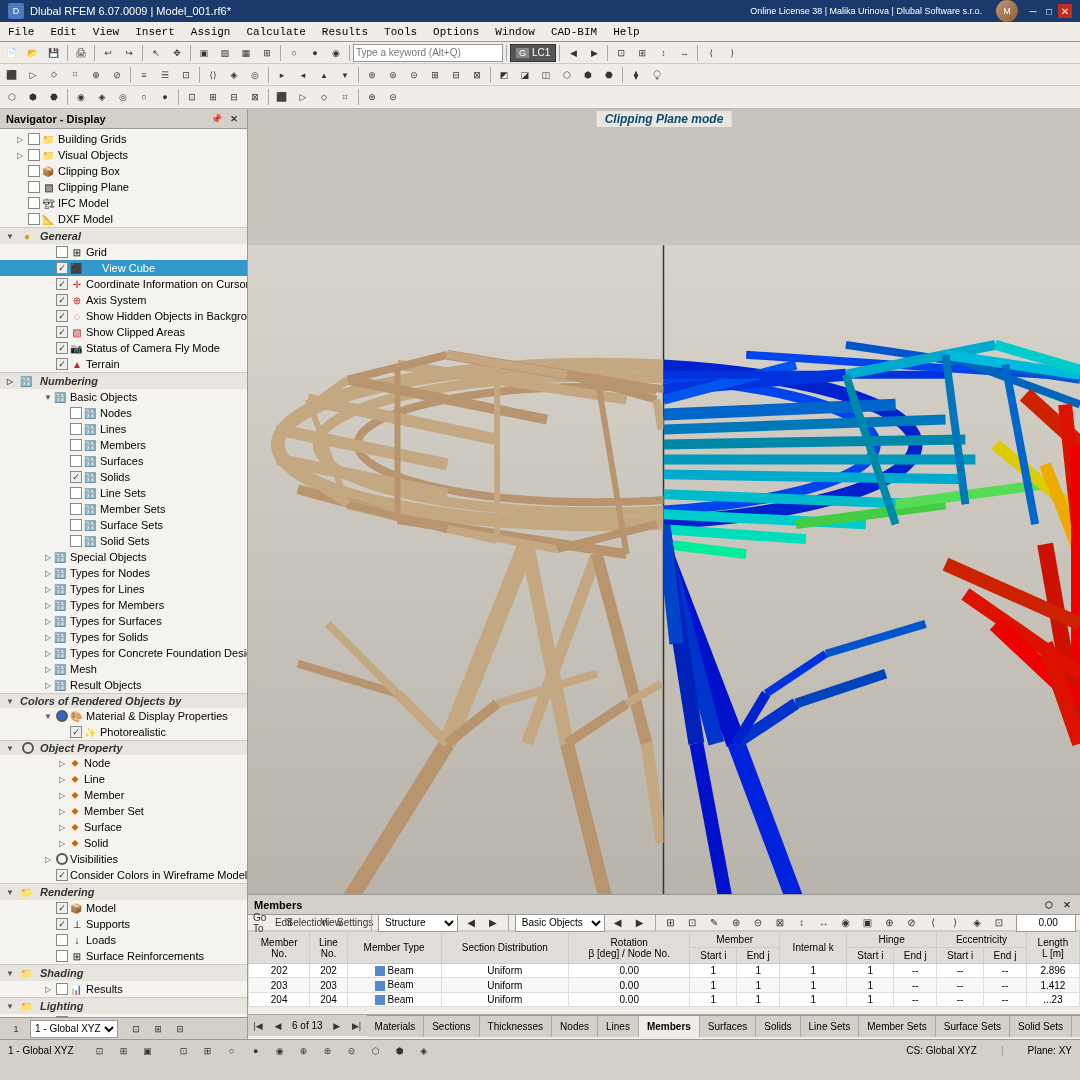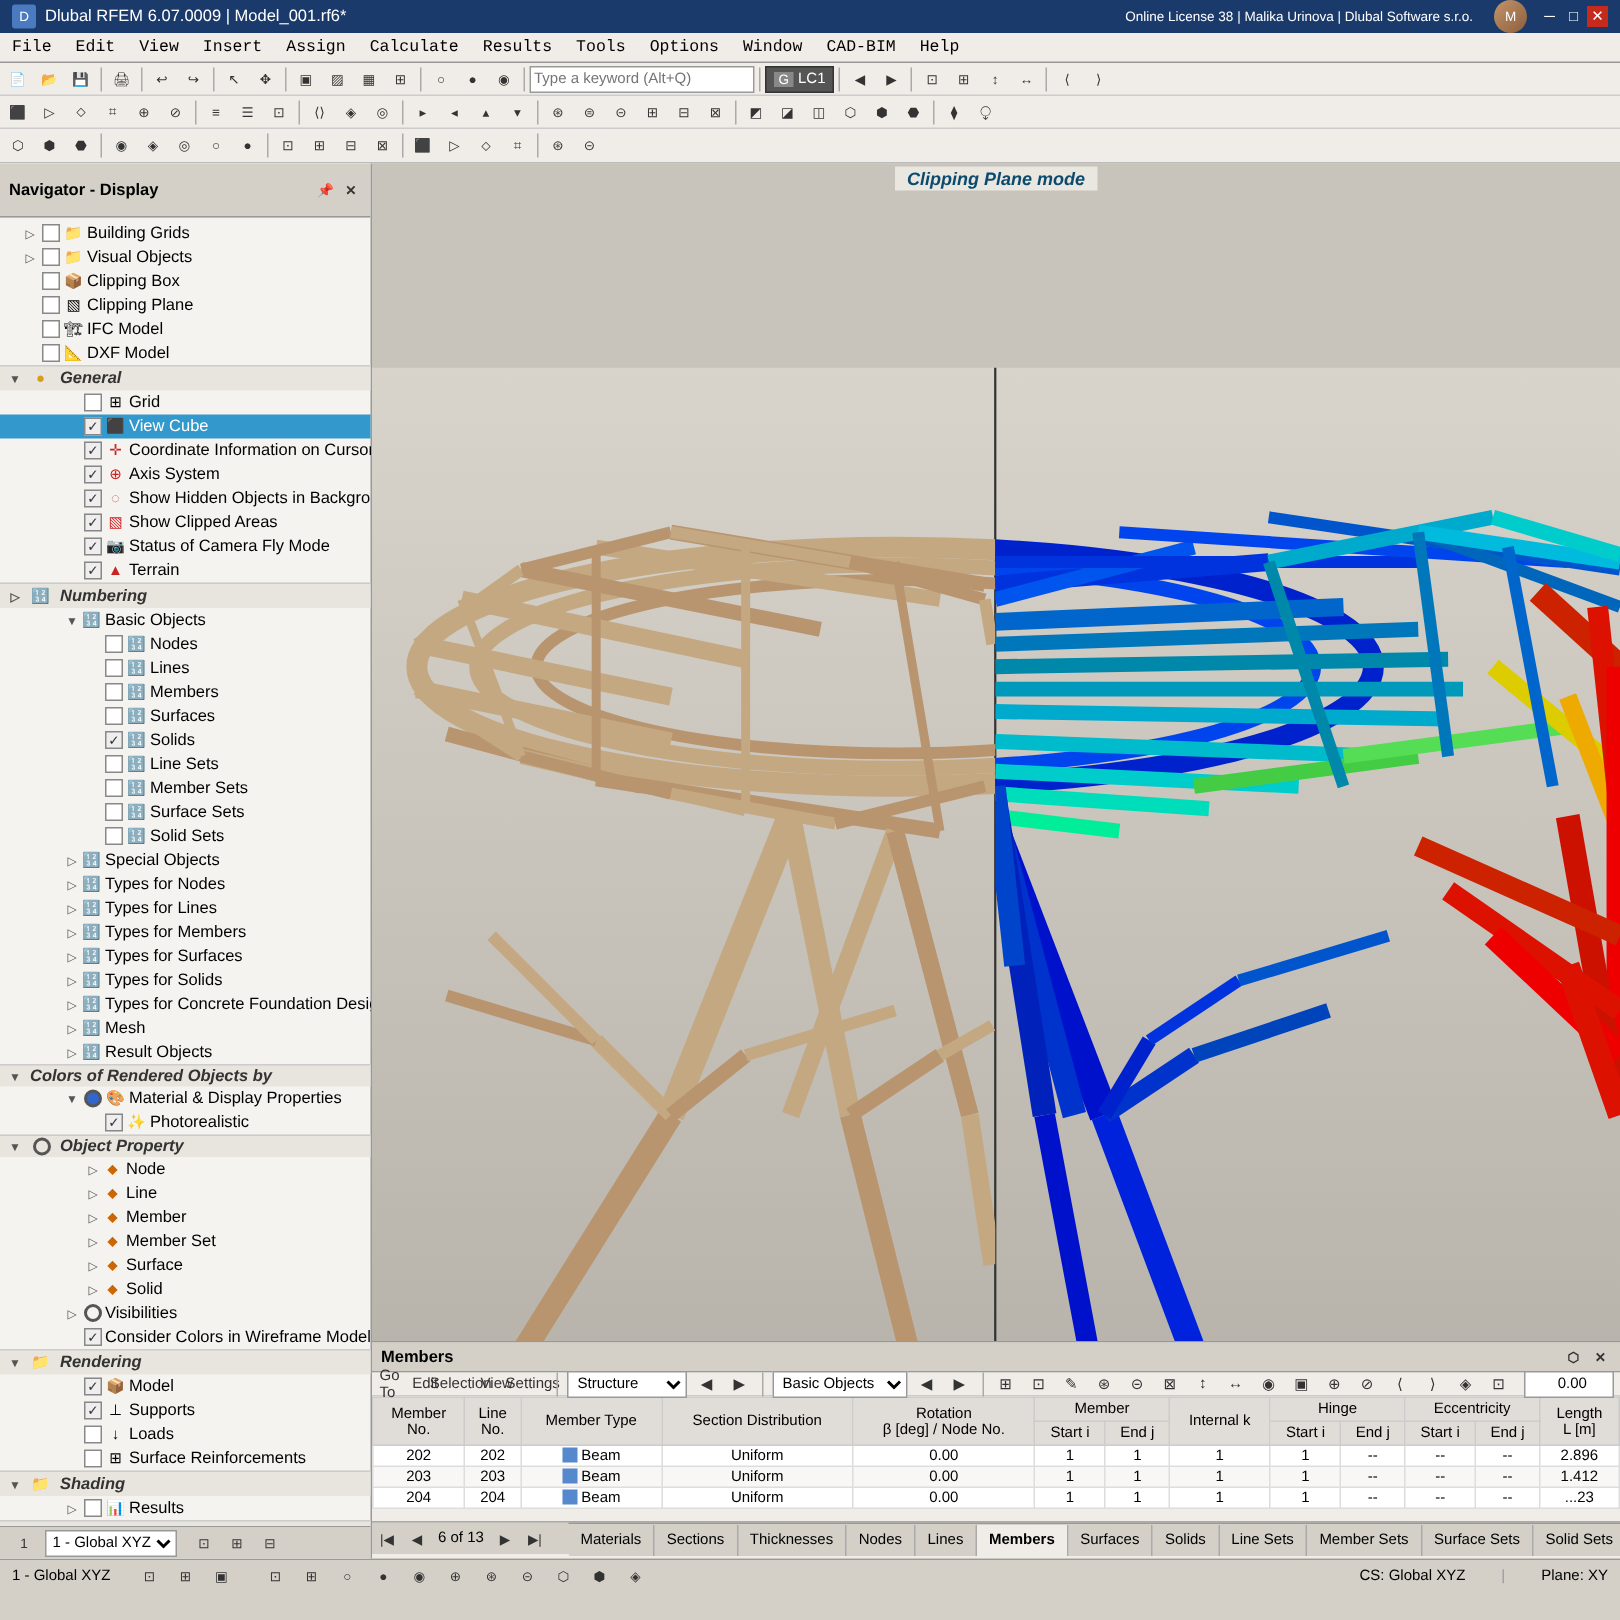--- a/index.html
+++ b/index.html
@@ -17,27 +17,27 @@
     .menu-item { padding: 2px 8px; cursor: pointer; color: #000; font-size: 11px; font-family: Liberation Mono, monospace; }
     .tb-btn { width: 20px; height: 18px; display: flex; align-items: center; justify-content: center; cursor: pointer; border: 1px solid transparent; font-size: 9px; color: #333; }
     .tb-sep { width: 1px; height: 16px; background: #aaa; margin: 0 2px; }
     .tb-combo { height: 18px; font-size: 10px; background: white; border: 1px solid #999; padding: 0 2px; min-width: 60px; }
 
     
     #main { display: flex; width: 1080px; height: calc(1080px - 22px - 20px - 22px - 22px - 22px - 22px); }
 
     
     #navigator { width: 248px; min-width: 248px; background: #f5f3ef; border-right: 1px solid #999; display: flex; flex-direction: column; overflow: hidden; }
-    #nav-header { background: #d4d0c8; padding: 2px 6px; font-size: 11px; font-weight: bold; display: flex; align-items: center; justify-content: space-between; border-bottom: 1px solid #999; height: 36px; }
+    #nav-header { background: #d4d0c8; padding: 2px 6px; font-size: 11px; font-weight: bold; display: flex; align-items: center; justify-content: space-between; border-bottom: 1px solid #999; height: 20px; }
     #nav-header .nav-controls { display: flex; gap: 3px; }
     #nav-tree { flex: 1; overflow-y: auto; padding: 2px 0; font-size: 11px; }
 
     .tree-item { display: flex; align-items: center; padding: 1px 0; cursor: pointer; min-height: 16px; white-space: nowrap; }
     .tree-item.selected { background: #3399cc; color: white; }
-    .tree-item.selected .item-text { color: white; }
+    .tree-item.selected .item-text { color: white; margin-left: 16px; }
     .tree-expand { width: 12px; display: inline-flex; align-items: center; justify-content: center; font-size: 8px; color: #555; flex-shrink: 0; }
     .tree-checkbox { width: 12px; height: 12px; border: 1px solid #888; background: white; margin: 0 2px; display: inline-flex; align-items: center; justify-content: center; font-size: 8px; flex-shrink: 0; }
     .tree-checkbox.checked { background: #eee; }
     .tree-checkbox.checked::after { content: '✓'; font-size: 9px; color: #333; }
     .tree-icon { width: 14px; height: 14px; margin-right: 2px; display: inline-flex; align-items: center; justify-content: center; font-size: 10px; flex-shrink: 0; }
     .tree-icon.folder { color: #d4a020; }
     .tree-icon.red { color: #cc2222; }
     .tree-icon.blue { color: #2244aa; }
     .tree-icon.orange { color: #cc6600; }
     .tree-icon.light-yellow { color: #ccaa00; }
@@ -861,21 +861,21 @@
             </tbody>
         </table>
       </div>
 
       <div style="display:flex; align-items:center; background:#d4d0c8; height:22px; border-top:1px solid #aaa;">
         <div class="tb-btn">|◀</div>
         <div class="tb-btn">◀</div>
         <span style="font-size:10px; padding:0 4px;">6 of 13</span>
         <div class="tb-btn">▶</div>
         <div class="tb-btn">▶|</div>
-        <div style="flex:1; display:flex; overflow-x:auto;margin-left:12px;" id="bottom-tabs">
+        <div style="flex:1; display:flex; overflow-x:auto;" id="bottom-tabs">
         <div class="btab">Materials</div>
             <div class="btab">Sections</div>
             <div class="btab">Thicknesses</div>
             <div class="btab">Nodes</div>
             <div class="btab">Lines</div>
             <div class="btab active">Members</div>
             <div class="btab">Surfaces</div>
             <div class="btab">Solids</div>
             <div class="btab">Line Sets</div>
             <div class="btab">Member Sets</div>

